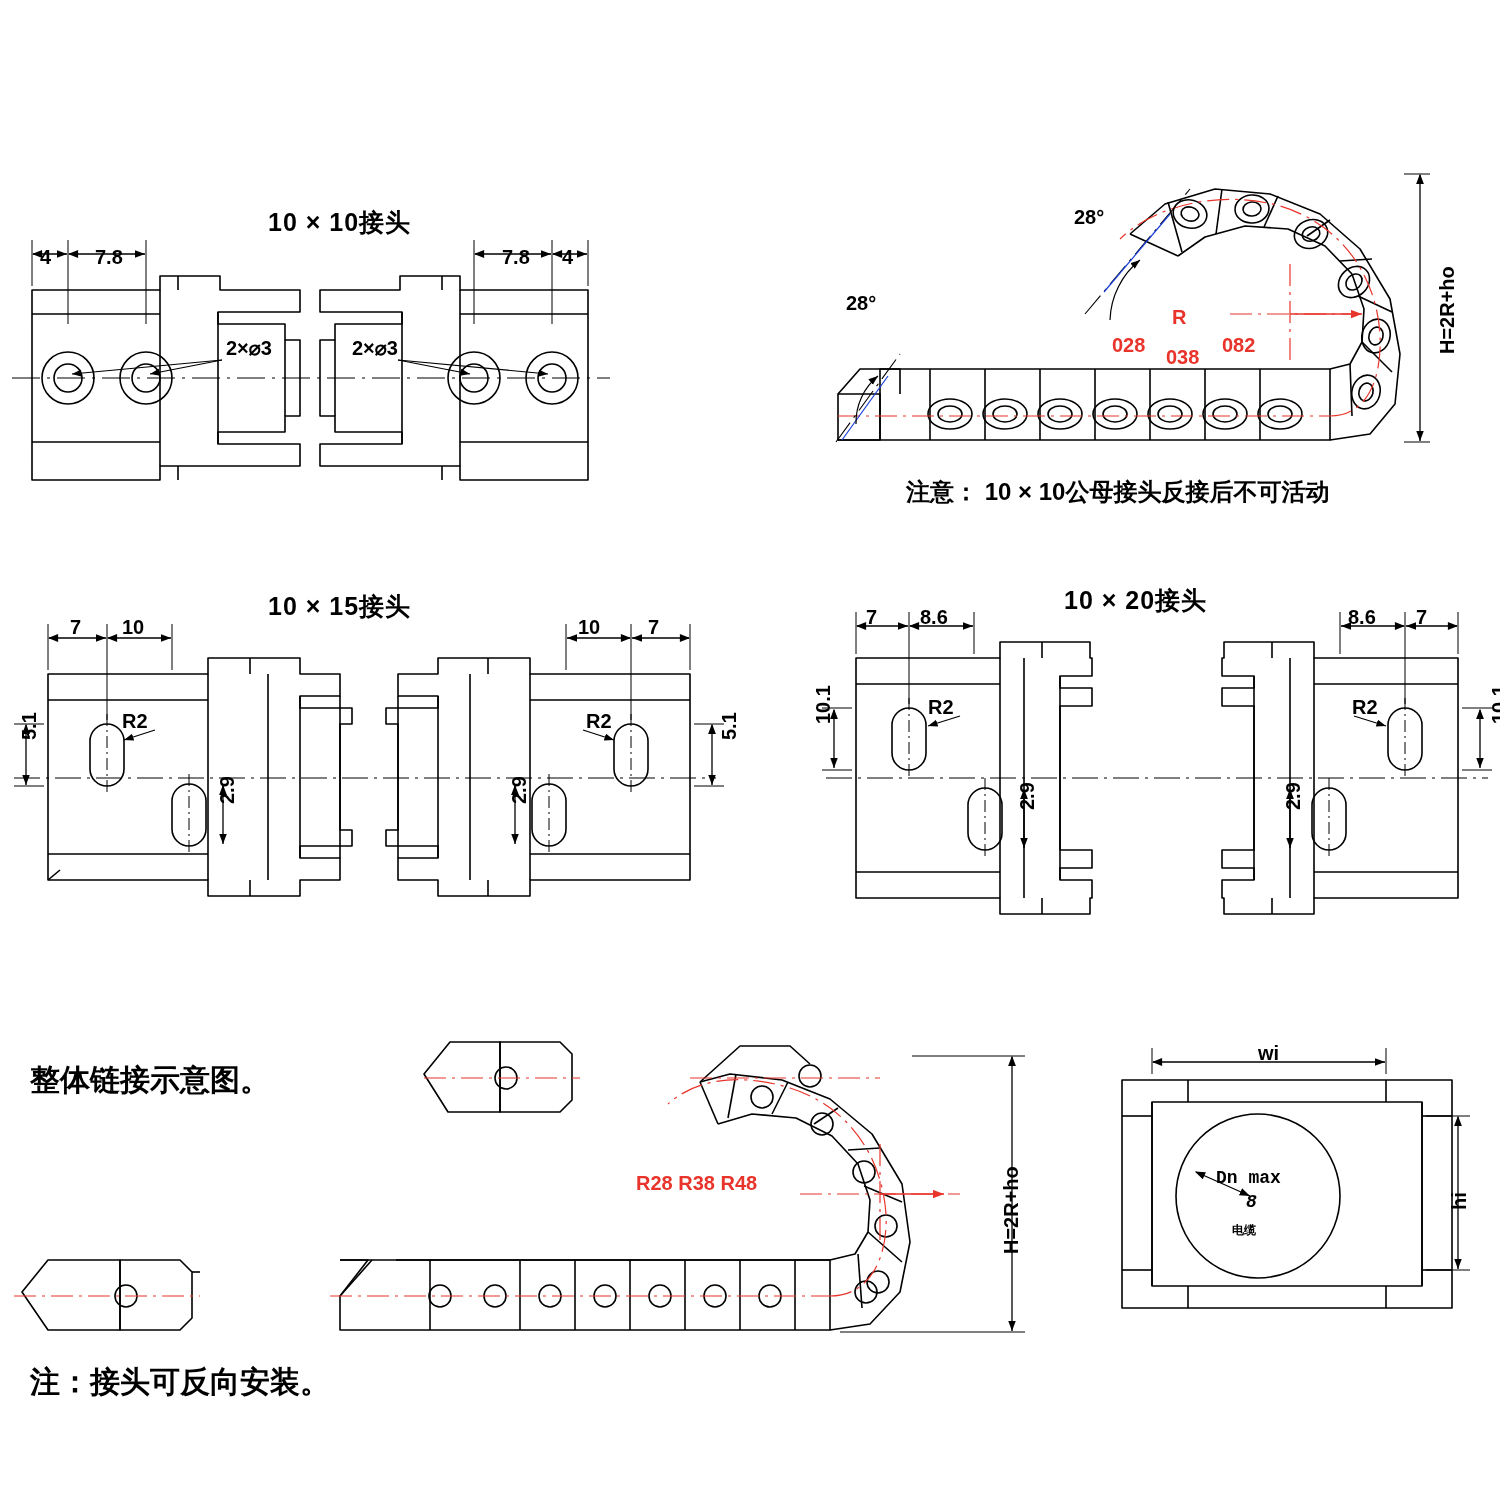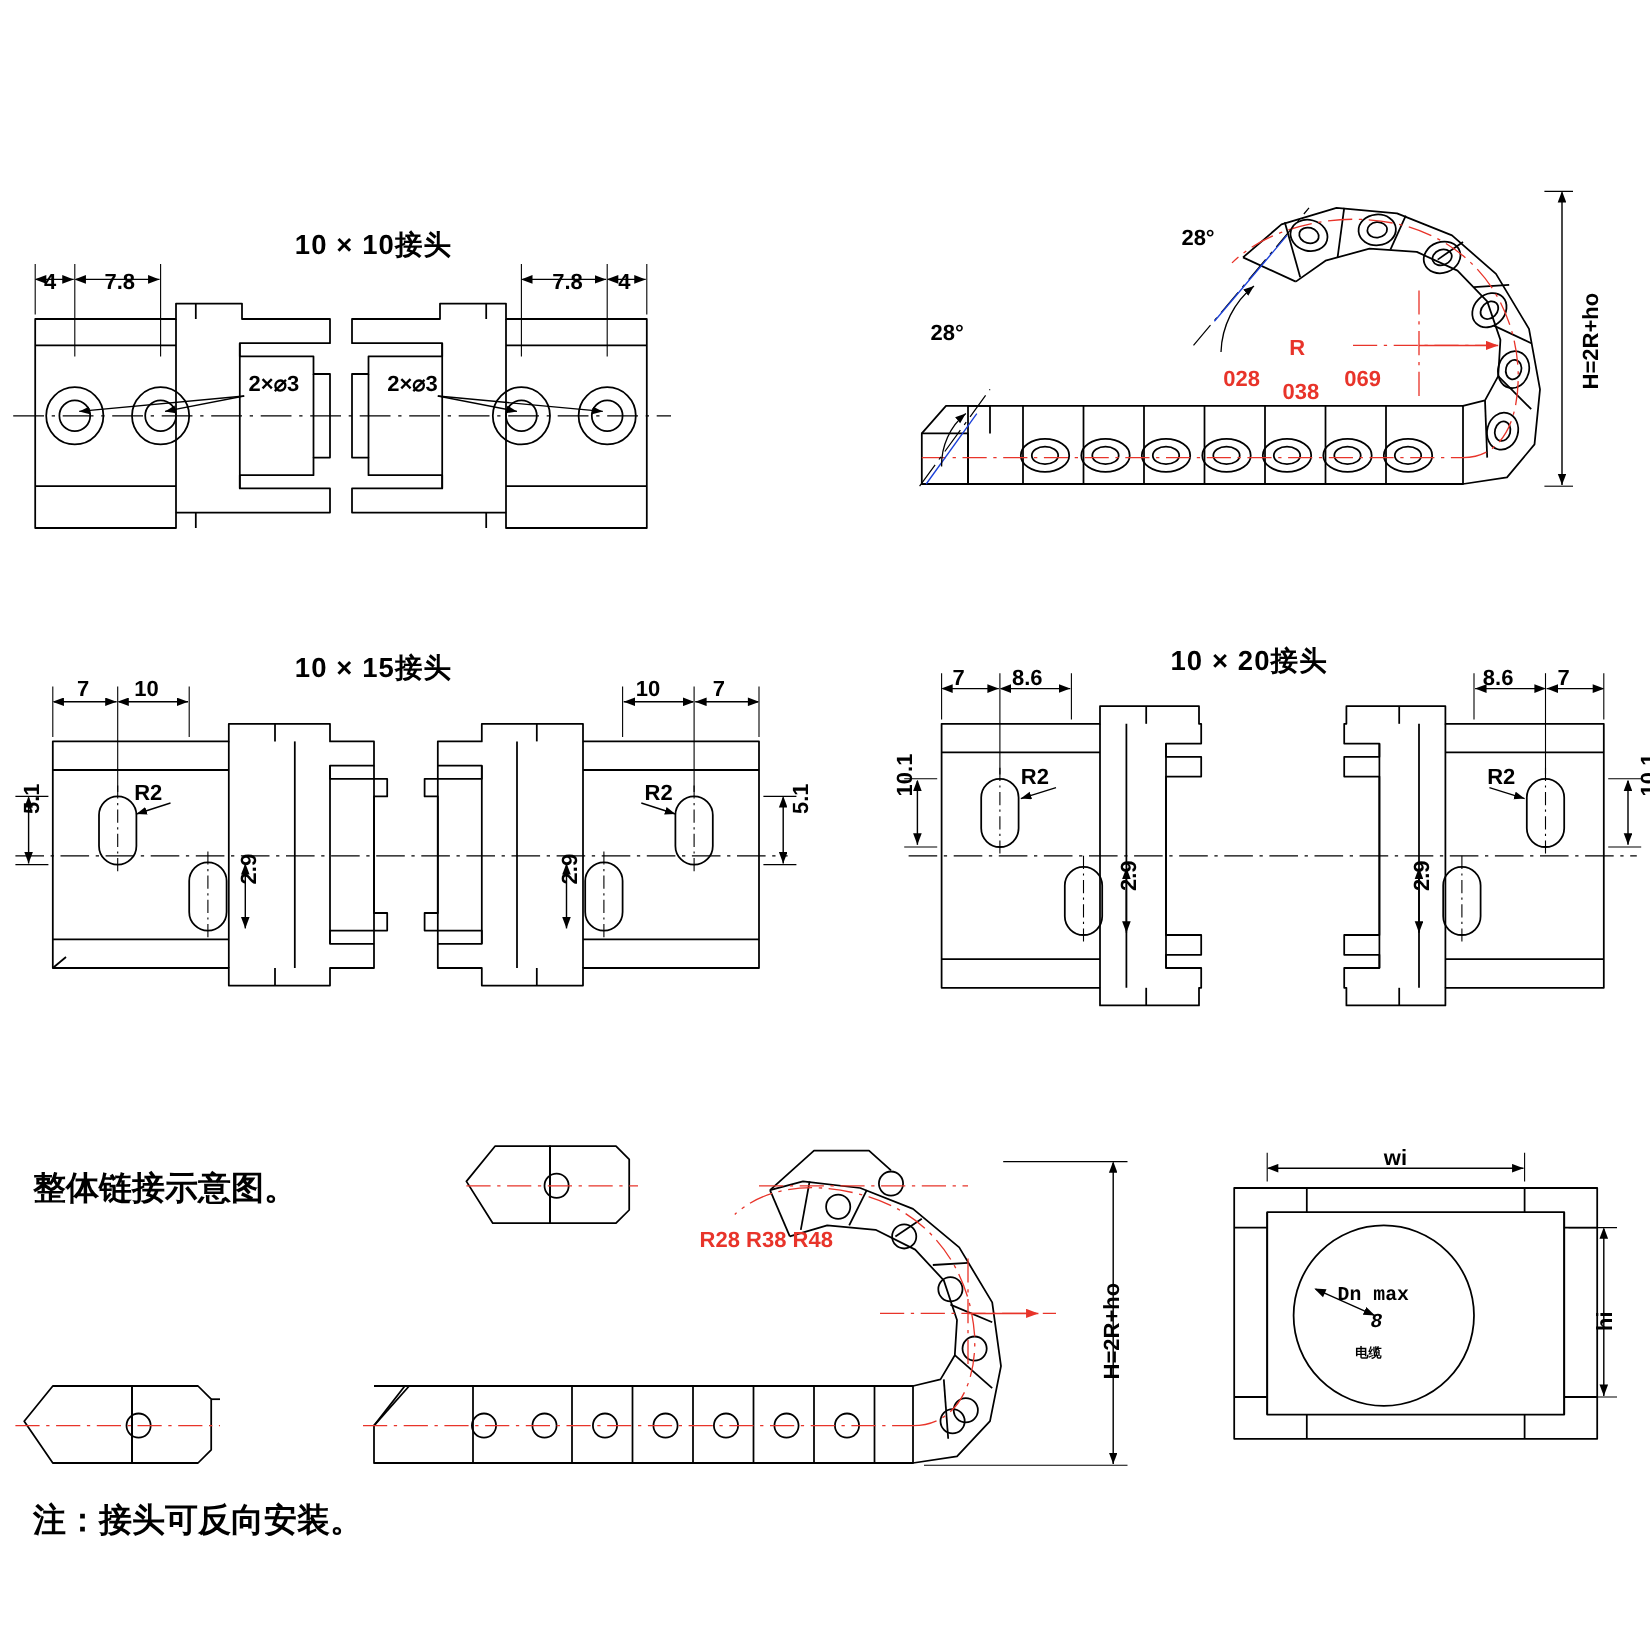--- a/index.html
+++ b/index.html
@@ -481,22 +481,23 @@
   <div class="lbl dim" style="left:502px; top:222px;">7.8</div>
   <div class="lbl dim" style="left:562px; top:222px;">4</div>
   <div class="lbl dim" style="left:226px; top:312px;">2×⌀3</div>
   <div class="lbl dim" style="left:352px; top:312px;">2×⌀3</div>
 
   <div class="lbl dim" style="left:1074px; top:182px;">28°</div>
   <div class="lbl dim" style="left:846px; top:268px;">28°</div>
   <div class="lbl red" style="left:1172px; top:282px;">R</div>
   <div class="lbl red" style="left:1112px; top:310px;">028</div>
   <div class="lbl red" style="left:1166px; top:322px;">038</div>
-  <div class="lbl red" style="left:1222px; top:310px;">069</div>
+  <div class="lbl red" style="left:1222px; top:310px;">082</div>
   <div class="lbl dim rot90" style="left:1436px; top:330px;">H=2R+ho</div>
+  <div class="lbl note-cn" style="left:906px; top:452px;">注意： 10 × 10公母接头反接后不可活动</div>
 
   <div class="lbl title-cn" style="left:268px; top:566px;">10 × 15接头</div>
   <div class="lbl dim" style="left:70px; top:592px;">7</div>
   <div class="lbl dim" style="left:122px; top:592px;">10</div>
   <div class="lbl dim" style="left:578px; top:592px;">10</div>
   <div class="lbl dim" style="left:648px; top:592px;">7</div>
   <div class="lbl dim rot90" style="left:18px; top:716px;">5.1</div>
   <div class="lbl dim rot90" style="left:718px; top:716px;">5.1</div>
   <div class="lbl dim rot90" style="left:216px; top:780px;">2.9</div>
   <div class="lbl dim rot90" style="left:508px; top:780px;">2.9</div>
@@ -509,21 +510,21 @@
   <div class="lbl dim" style="left:1348px; top:582px;">8.6</div>
   <div class="lbl dim" style="left:1416px; top:582px;">7</div>
   <div class="lbl dim rot90" style="left:812px; top:700px;">10.1</div>
   <div class="lbl dim rot90" style="left:1488px; top:700px;">10.1</div>
   <div class="lbl dim rot90" style="left:1016px; top:786px;">2.9</div>
   <div class="lbl dim rot90" style="left:1282px; top:786px;">2.9</div>
   <div class="lbl dim" style="left:928px; top:672px;">R2</div>
   <div class="lbl dim" style="left:1352px; top:672px;">R2</div>
 
   <div class="lbl big-cn" style="left:30px; top:1036px;">整体链接示意图。</div>
-  <div class="lbl red" style="left:636px; top:1093px;">R28  R38  R48</div>
+  <div class="lbl red" style="left:636px; top:1148px;">R28  R38  R48</div>
   <div class="lbl dim rot90" style="left:1000px; top:1230px;">H=2R+ho</div>
   <div class="lbl big-cn" style="left:30px; top:1338px;">注：接头可反向安装。</div>
 
   <div class="lbl dim" style="left:1258px; top:1018px;">wi</div>
   <div class="lbl dim rot90" style="left:1448px; top:1186px;">hi</div>
   <div class="lbl dim-sm" style="left:1216px; top:1144px;">Dn max</div>
   <div class="lbl dim-sm" style="left:1246px; top:1168px; font-style:italic;">8</div>
   <div class="lbl cn-small" style="left:1232px; top:1198px;">电缆</div>
 
 </div>

